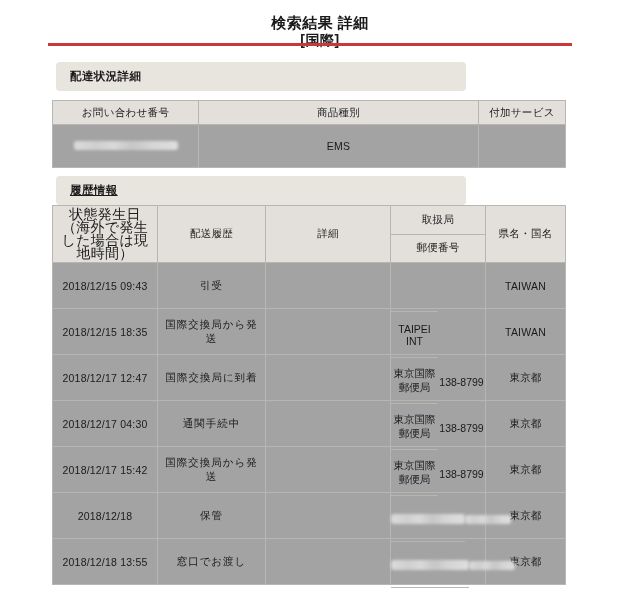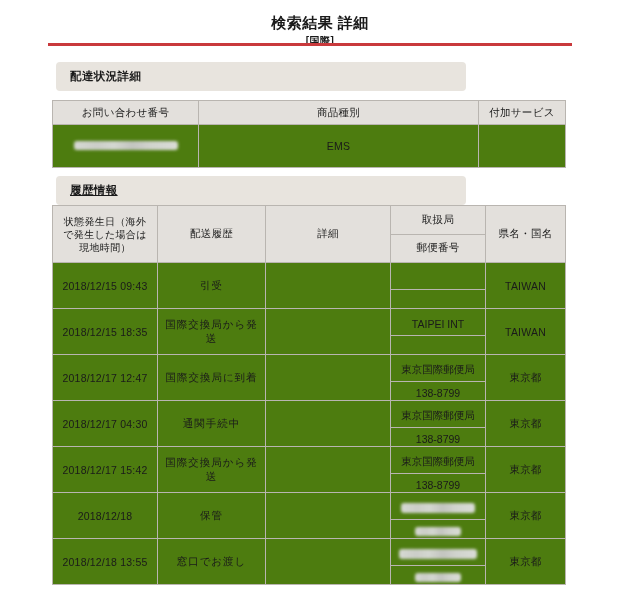--- a/index.html
+++ b/index.html
@@ -27,21 +27,21 @@
     text-align: center;
     padding-top: 14px;
   }
   .title-main {
     font-size: 15px;
     font-weight: bold;
     line-height: 18px;
     letter-spacing: 0.5px;
   }
   .title-sub {
-    font-size: 10px;
+    font-size: 14px;
     font-weight: bold;
     line-height: 17px;
     letter-spacing: 0.5px;
   }
   .rule {
     position: absolute;
     left: 48px;
     top: 43px;
     width: 524px;
     height: 3px;
@@ -68,21 +68,21 @@
     letter-spacing: 0.4px;
   }
   #section-head-status { top: 62px; }
   #section-head-history { top: 176px; text-decoration: underline; }
 
   
   table.grid {
     position: absolute;
     border-collapse: collapse;
     table-layout: fixed;
-    background: #4d7c0f;
+    background: #a3a3a3;
   }
   table.grid th,
   table.grid td {
     border: 1px solid #b9b5b0;
     font-weight: normal;
     font-size: 10.5px;
     text-align: center;
     vertical-align: middle;
     color: #1a1a1a;
     padding: 0 2px;
@@ -110,36 +110,36 @@
   }
   #history-table th.h-date,
   #history-table th.h-hist,
   #history-table th.h-detail,
   #history-table th.h-region {
     height: 57px;
   }
   #history-table th.h-date {
     line-height: 13px;
     padding: 0 6px;
-    font-size: 10px;
+    font-size: 14px;
   }
   #history-table th.h-office-top,
   #history-table th.h-office-bottom {
     height: 28.5px;
   }
   #history-table td { height: 46px; }
   #history-table td.office-cell {
     padding: 0;
     height: 46px;
   }
   .office-split {
     width: 100%;
     height: 100%;
     display: flex;
-    flex-direction: column;
+    flex-direction: row;
     margin-top: 8px;
   }
   .office-split > div {
     flex: 1 1 50%;
     display: flex;
     align-items: center;
     justify-content: center;
     font-size: 10.5px;
   }
   .office-split > div.office-name {

